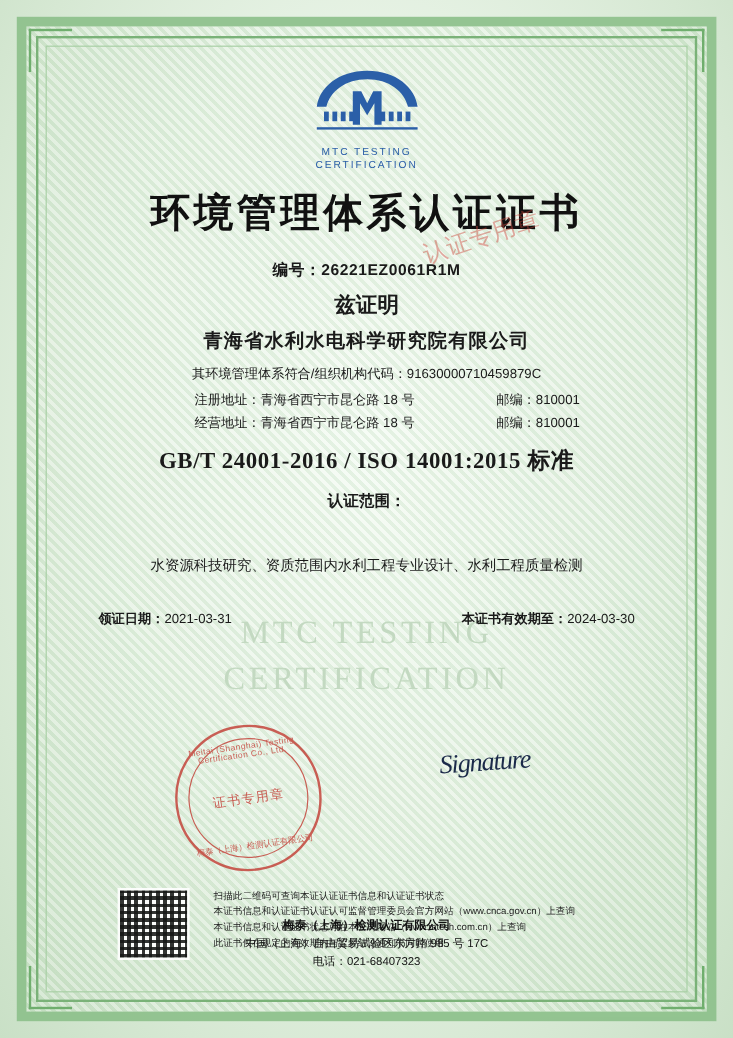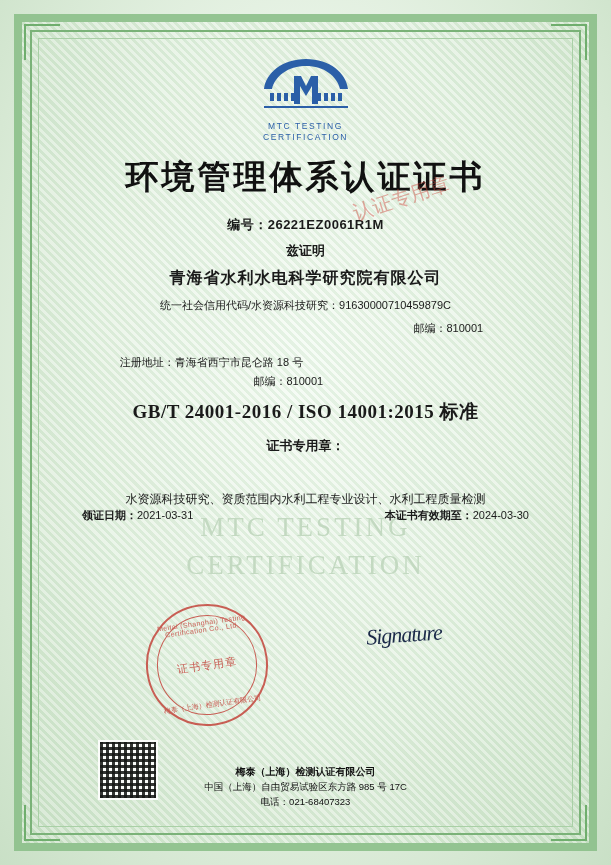--- a/index.html
+++ b/index.html
@@ -120,21 +120,21 @@
   .cert-no {
     margin-top: 16px;
     font-size: 13px;
     font-weight: bold;
     letter-spacing: 0.5px;
   }
   .cert-no .label { font-weight: bold; }
 
   .hereby {
     margin-top: 8px;
-    font-size: 13px;
+    font-size: 18px;
     font-weight: bold;
   }
 
   .company {
     margin-top: 8px;
     font-size: 16px;
     font-weight: bold;
     letter-spacing: 1px;
     font-family: "Liberation Serif", serif;
   }
@@ -147,21 +147,21 @@
   .addr-block {
     margin-top: 6px;
     font-size: 11px;
     line-height: 19px;
   }
   .addr-row {
     display: flex;
     justify-content: center;
     gap: 52px;
   }
-  .addr-left { width: 268px; text-align: center; margin-top: 34px; }
+  .addr-left { width: 268px; text-align: right; }
   .addr-right { width: 120px; text-align: left; margin-left: 16px; }
 
   .conform {
     margin-top: 16px;
     font-size: 13px;
     font-weight: bold;
   }
   .standard {
     margin-top: 8px;
     font-size: 19px;
@@ -344,40 +344,43 @@
     <h1 class="title">环境管理体系认证证书</h1>
 
     <div class="cert-no">
       <span class="label">编号：</span><span>26221EZ0061R1M</span>
     </div>
 
     <div class="hereby">兹证明</div>
 
     <div class="company">青海省水利水电科学研究院有限公司</div>
 
-    <div class="usci">统一社会信用代码/水资源科技研究：91630000710459879C</div>
+    <div class="usci">其环境管理体系符合/组织机构代码：91630000710459879C</div>
 
     <div class="addr-block">
       <div class="addr-row">
         <div class="addr-left">
           <span>注册地址：</span><span>青海省西宁市昆仑路 18 号</span>
         </div>
         <div class="addr-right">
           <span>邮编：</span><span>810001</span>
         </div>
       </div>
       <div class="addr-row">
+        <div class="addr-left">
+          <span>经营地址：</span><span>青海省西宁市昆仑路 18 号</span>
+        </div>
         <div class="addr-right">
           <span>邮编：</span><span>810001</span>
         </div>
       </div>
     </div>
 
     <div class="standard">GB/T 24001-2016 / ISO 14001:2015 标准</div>
-    <div class="scope-label">证书专用章：</div>
+    <div class="scope-label">认证范围：</div>
     <div class="scope-text">水资源科技研究、资质范围内水利工程专业设计、水利工程质量检测</div>
 
     <div class="dates">
       <div>
         <b>领证日期：</b><span>2021-03-31</span>
       </div>
       <div>
         <b>本证书有效期至：</b><span>2024-03-30</span>
       </div>
     </div>
@@ -387,20 +390,26 @@
       <div class="seal-mid-text">证书专用章</div>
       <div class="seal-bot-text">梅泰（上海）检测认证有限公司</div>
     </div>
 
     <div class="signature">
       <div class="sig-script">Signature</div>
     </div>
 
     <div class="qr"></div>
 
+    <div class="fineprint">
+      <div>扫描此二维码可查询本证认证证书信息和认证证书状态</div>
+      <div>本证书信息和认证证书认证认可监督管理委员会官方网站（www.cnca.gov.cn）上查询</div>
+      <div>本证书信息和认证证书状态可在本公司网站（www.mtcsh.com.cn）上查询</div>
+      <div>此证书仅在规定的有效期内与监督结论通知书同时使用</div>
+    </div>
 
     <div class="footer">
       <div class="org">梅泰（上海）检测认证有限公司</div>
       <div>中国（上海）自由贸易试验区东方路 985 号 17C</div>
       <div>电话：021-68407323</div>
     </div>
 
   </div>
 </div>
 

